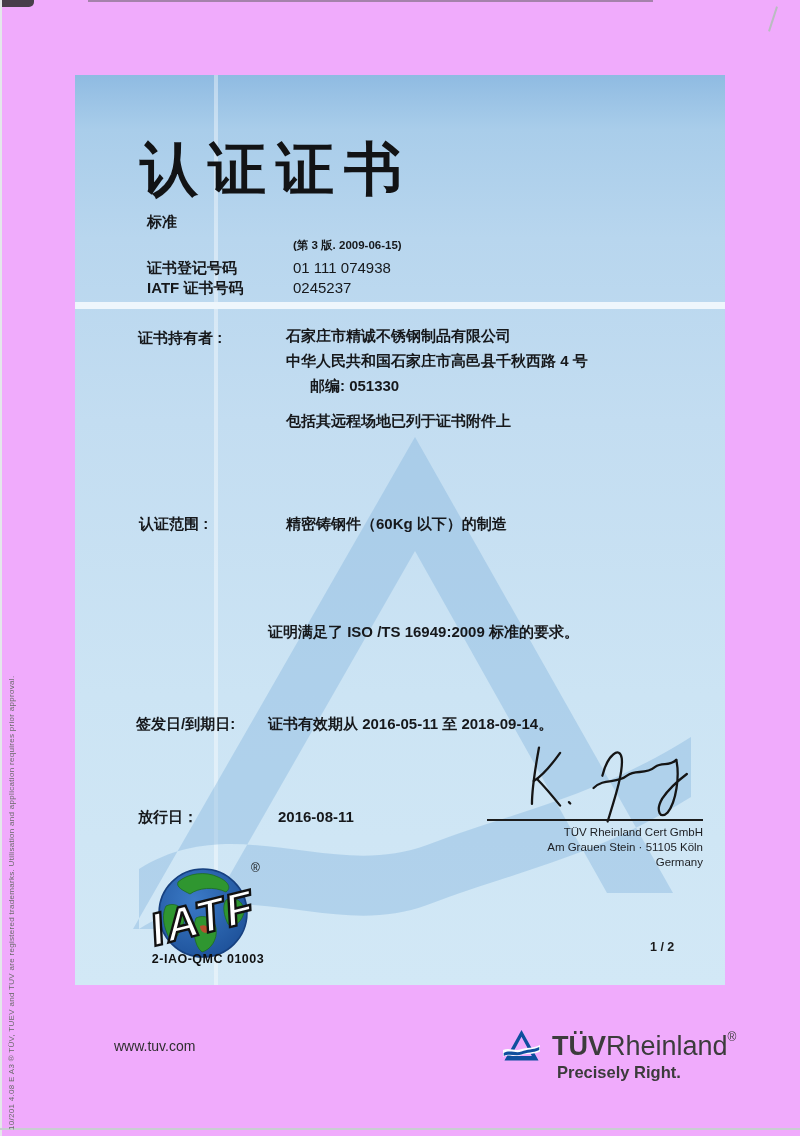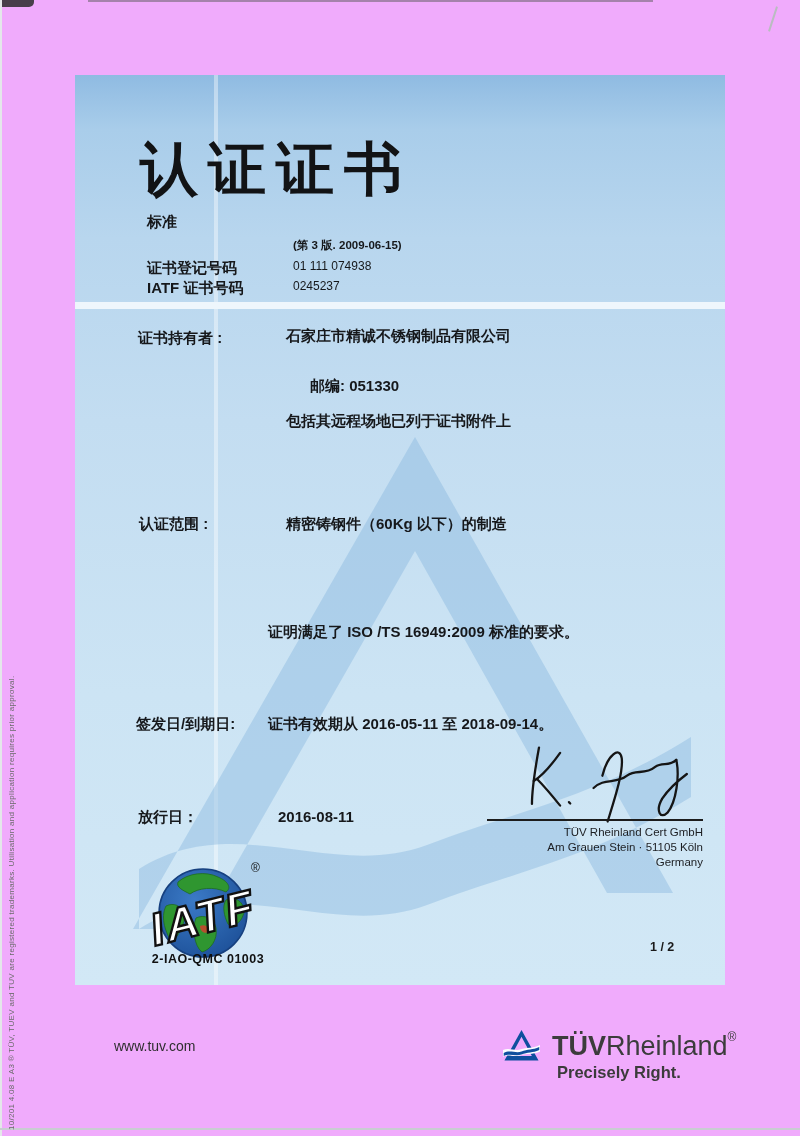--- a/index.html
+++ b/index.html
@@ -20,21 +20,21 @@
     position:absolute; left:75px; top:75px; width:650px; height:910px;
     background:linear-gradient(180deg,#8fbbe2 0%,#a9cdea 6%,#b8d6ee 18%,#c3ddf1 38%,#cce4f4 68%,#d2e8f6 100%);
   }
   .fold-streak { position:absolute; left:214px; top:75px; width:4px; height:910px; background:rgba(255,255,255,.4); }
   .separator { position:absolute; left:75px; top:302px; width:650px; height:7px; background:#eef6fc; }
   .watermark { position:absolute; left:115px; top:425px; width:600px; height:540px; }
   
   .t { position:absolute; color:#16181b; white-space:nowrap; }
   .title { font-size:58px; font-weight:900; letter-spacing:10px; color:#121315; }
   .lbl { font-size:15px; font-weight:700; }
-  .val { font-size:12px; font-weight:500; }
+  .val { font-size:15px; font-weight:500; }
   .valb { font-size:15px; font-weight:700; }
   .std { font-size:21px; font-weight:800; letter-spacing:.5px; }
   .ed  { font-size:11.5px; font-weight:700; }
   .issuer-block { position:absolute; left:470px; top:825px; width:233px; text-align:right; font-size:11.5px; line-height:15px; color:#1c1e22; font-weight:500; }
   .sig-line { position:absolute; left:487px; top:819px; width:216px; height:2px; background:#1c1c1c; }
   .iatf-code { position:absolute; left:115px; top:952px; width:186px; text-align:center; font-size:12.5px; font-weight:700; color:#101010; letter-spacing:.5px; }
   .page-num { position:absolute; left:650px; top:940px; font-size:12.5px; font-weight:700; color:#1a1a1a; }
   
   .website { position:absolute; left:86px; top:1038px; font-size:14px; color:#2e2e2e;margin-left:28px; }
   .brandmark { position:absolute; left:552px; top:1030px; font-size:27px; color:#3c3c3c; white-space:nowrap; }
@@ -76,20 +76,21 @@
   <div class="t ed" style="left:293px; top:238px;">(第 3 版. 2009-06-15)</div>
 
   <div class="t lbl" style="left:147px; top:259px;">证书登记号码</div>
   <div class="t val" style="left:293px; top:259px;">01 111 074938</div>
 
   <div class="t lbl" style="left:147px; top:279px;">IATF 证书号码</div>
   <div class="t val" style="left:293px; top:279px;">0245237</div>
 
   <div class="t lbl" style="left:138px; top:329px;">证书持有者 :</div>
   <div class="t valb" style="left:286px; top:327px;">石家庄市精诚不锈钢制品有限公司</div>
+  <div class="t valb" style="left:286px; top:352px;">中华人民共和国石家庄市高邑县千秋西路 4 号</div>
   <div class="t valb" style="left:286px; top:377px;padding-left:24px;">邮编: 051330</div>
   <div class="t valb" style="left:286px; top:412px;">包括其远程场地已列于证书附件上</div>
 
   <div class="t lbl" style="left:139px; top:515px;">认证范围 :</div>
   <div class="t valb" style="left:286px; top:515px;">精密铸钢件（60Kg 以下）的制造</div>
 
   <div class="t valb" style="left:268px; top:623px;">证明满足了 ISO /TS 16949:2009 标准的要求。</div>
 
   <div class="t lbl" style="left:136px; top:715px;">签发日/到期日:</div>
   <div class="t valb" style="left:268px; top:715px;">证书有效期从 2016-05-11 至 2018-09-14。</div>

